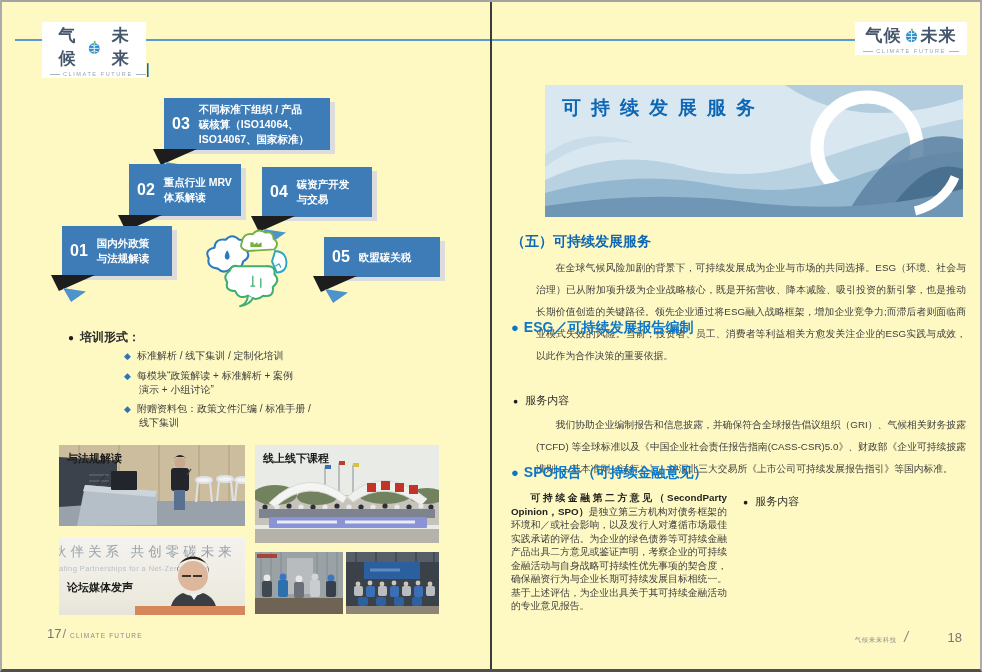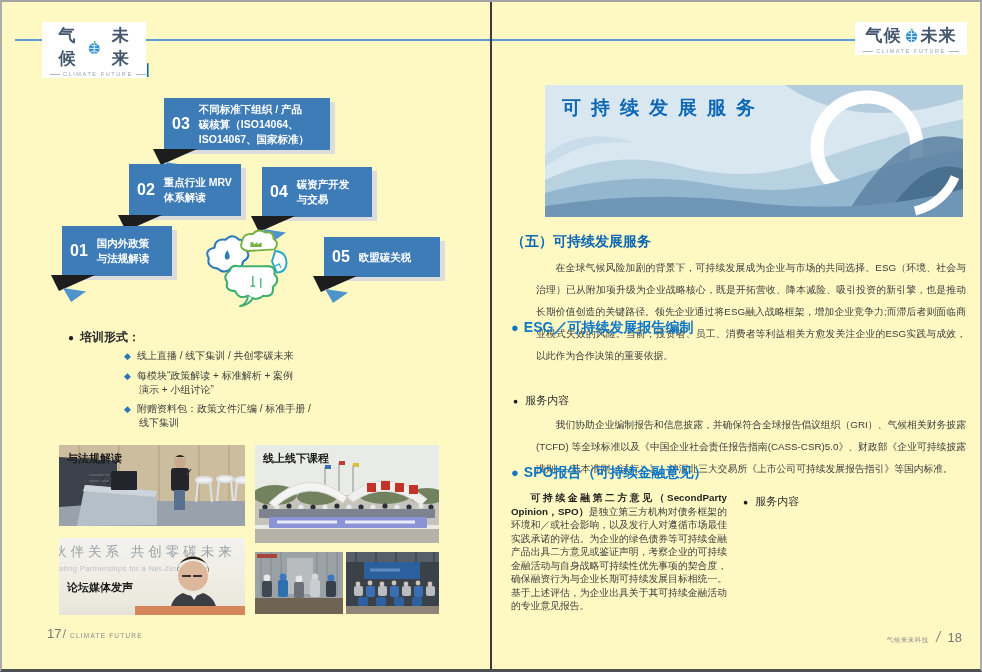--- a/index.html
+++ b/index.html
@@ -41,21 +41,21 @@
   .photo{position:absolute;overflow:hidden;}
   .ph-cap{position:absolute;font-size:11px;font-weight:bold;color:#1c1c1c;z-index:4;}
 
   .footer-l{position:absolute;left:45px;top:624px;color:#777;display:flex;align-items:baseline;}
   .fpage{font-size:13px;}
   .fsep{font-size:13px;margin:0 4px 0 1px;color:#888;}
   .fbrand{font-size:6.5px;letter-spacing:1.2px;color:#8a8a8a;}
   .footer-r{position:absolute;left:540px;top:626px;width:420px;text-align:right;color:#777;}
   .fbrand-cn{font-size:6.5px;color:#8f8f8f;letter-spacing:.5px;}
   .fsep2{font-size:14px;color:#888;margin:0 3px;font-style:italic;}
-  .fpage2{font-size:13px;}
+  .fpage2{font-size:13px;margin-left:32px;}
 
   
   .hero{position:absolute;left:543px;top:83px;width:418px;height:132px;overflow:hidden;}
   .hero-title{position:absolute;left:560px;top:93px;font-size:19px;font-weight:bold;color:#0d67b5;letter-spacing:10px;z-index:4;}
   .body-txt{position:absolute;font-size:9.8px;line-height:22px;color:#3d3d3d;text-align:justify;}
   .indent{text-indent:2em;}
   .h-blue{position:absolute;font-size:14px;font-weight:bold;color:#0c76c8;}
   .h-blue .hdot{font-size:13px;margin-right:5px;}
   .svc{position:absolute;font-size:11px;color:#2e2e2e;}
   .svc .dot{font-size:8.5px;margin-right:7px;color:#1d1d1d;}
@@ -147,21 +147,21 @@
     <path d="M63,27 v-6 h4 v3 l5,-3 v3 l5,-3 v6 z" fill="#76b043"></path>
     <path d="M66,76 v-13 m-3,13 h6 M76,78 v-12" stroke="#3fae6e" stroke-width="1.6" fill="none"></path>
     <path d="M99,48 l-5,3 M99,48 l2,5" stroke="#2aa7c4" stroke-width="1.4" fill="none"></path>
   </svg>
 
   <div class="tr-label" style="left:66px;top:327px;">
     <span class="dot">●</span><span>培训形式：</span>
   </div>
   <div class="tr-list" style="left:122px;top:347px;width:228px;">
     <div class="tr-item">
-      <span class="dia">◆</span><span>线上直播 / 线下集训 / 共创零碳未来</span>
+      <span class="dia">◆</span><span>标准解析 / 线下集训 / 定制化培训</span>
     </div>
     <div class="tr-item">
       <span class="dia">◆</span><span>每模块“政策解读 + 标准解析 + 案例</span>
       <span class="l2">演示 + 小组讨论”</span>
     </div>
     <div class="tr-item">
       <span class="dia">◆</span><span>附赠资料包：政策文件汇编 / 标准手册 /</span>
       <span class="l2">线下集训</span>
     </div>
   </div>

